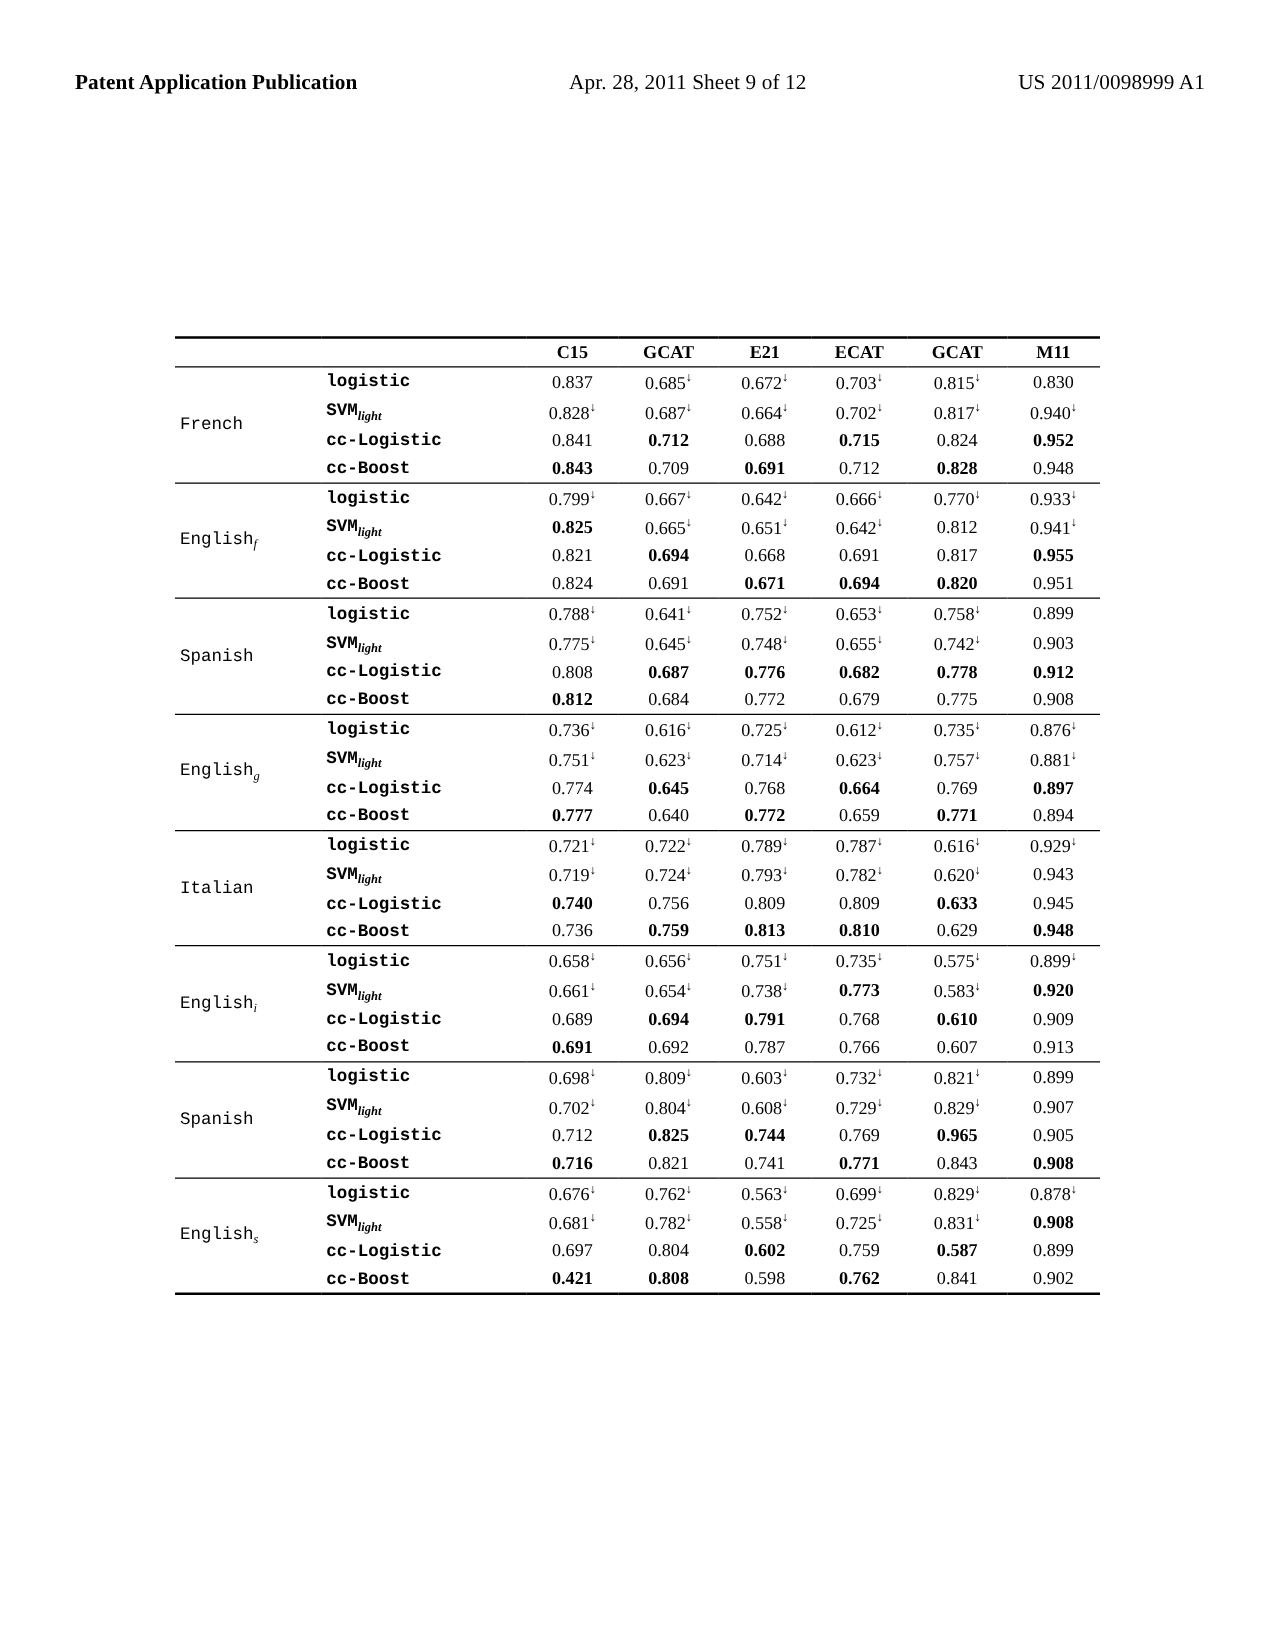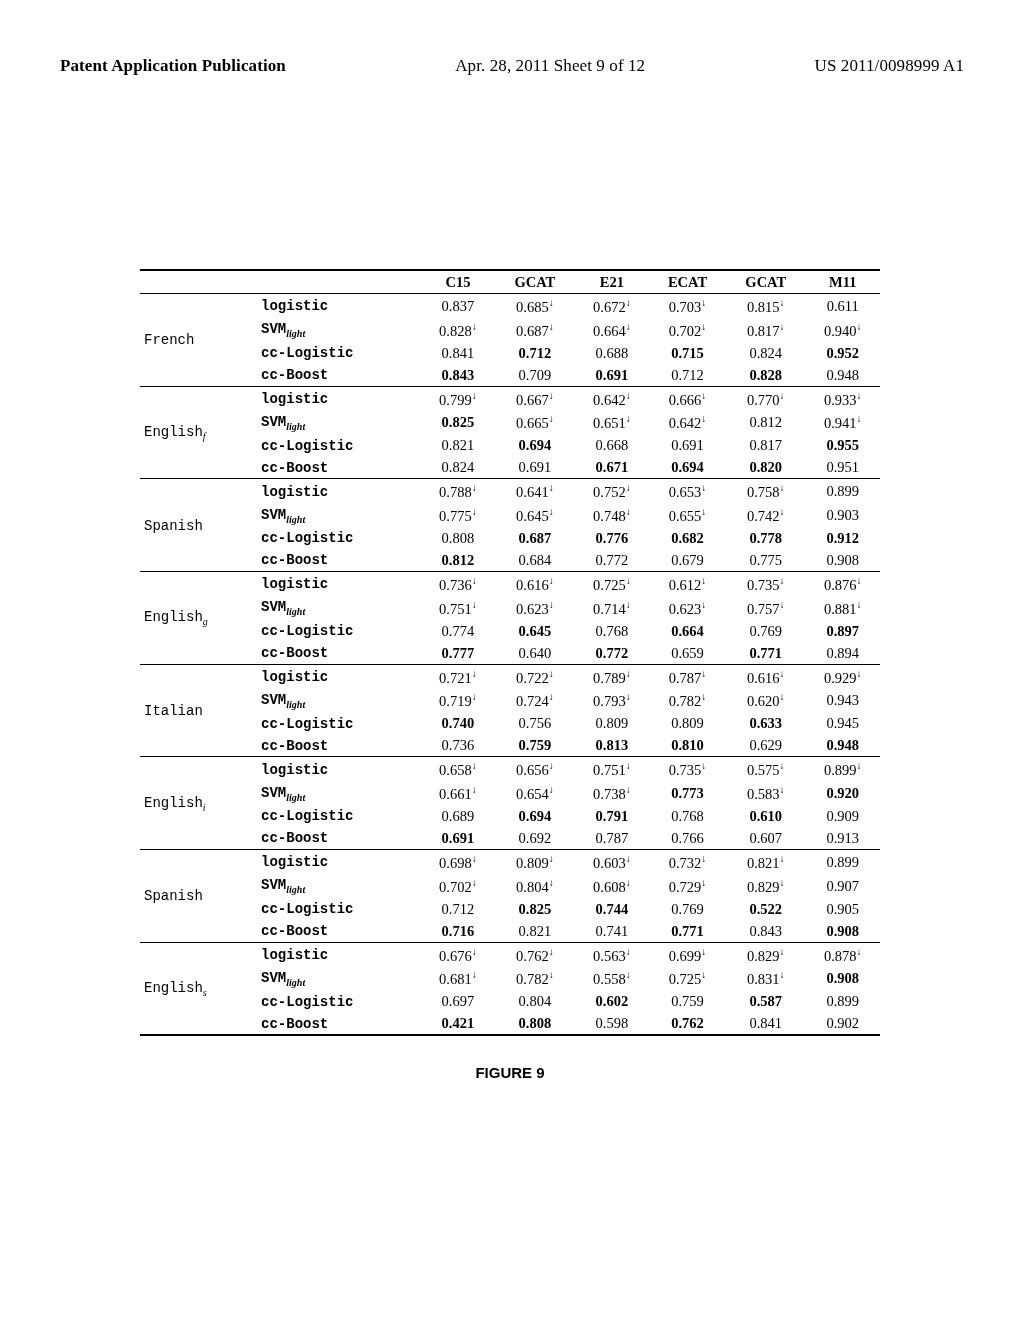--- a/index.html
+++ b/index.html
@@ -110,21 +110,21 @@
     </thead>
     <tbody id="table-body">
         <tr>
           <td class="col-lang" rowspan="4">French</td>
           <td class="col-method">logistic</td>
           <td>0.837</td>
           <td>0.685<span class="mark">↓</span></td>
           <td>0.672<span class="mark">↓</span></td>
           <td>0.703<span class="mark">↓</span></td>
           <td>0.815<span class="mark">↓</span></td>
-          <td>0.611</td>
+          <td>0.830</td>
         </tr>
         <tr>
           <td class="col-method">SVM<span class="svm-sub">light</span></td>
           <td>0.828<span class="mark">↓</span></td>
           <td>0.687<span class="mark">↓</span></td>
           <td>0.664<span class="mark">↓</span></td>
           <td>0.702<span class="mark">↓</span></td>
           <td>0.817<span class="mark">↓</span></td>
           <td>0.940<span class="mark">↓</span></td>
         </tr>
@@ -349,21 +349,21 @@
           <td>0.729<span class="mark">↓</span></td>
           <td>0.829<span class="mark">↓</span></td>
           <td>0.907</td>
         </tr>
         <tr>
           <td class="col-method">cc-Logistic</td>
           <td>0.712</td>
           <td class="bold">0.825</td>
           <td class="bold">0.744</td>
           <td>0.769</td>
-          <td class="bold">0.522</td>
+          <td class="bold">0.965</td>
           <td>0.905</td>
         </tr>
         <tr class="thin-bottom">
           <td class="col-method">cc-Boost</td>
           <td class="bold">0.716</td>
           <td>0.821</td>
           <td>0.741</td>
           <td class="bold">0.771</td>
           <td>0.843</td>
           <td class="bold">0.908</td>
@@ -400,14 +400,13 @@
           <td class="col-method">cc-Boost</td>
           <td class="bold">0.421</td>
           <td class="bold">0.808</td>
           <td>0.598</td>
           <td class="bold">0.762</td>
           <td>0.841</td>
           <td>0.902</td>
         </tr>
       </tbody>
   </table>
-  <div class="figure-caption">FIGURE 9</div>
 </div>
 
 </body></html>

